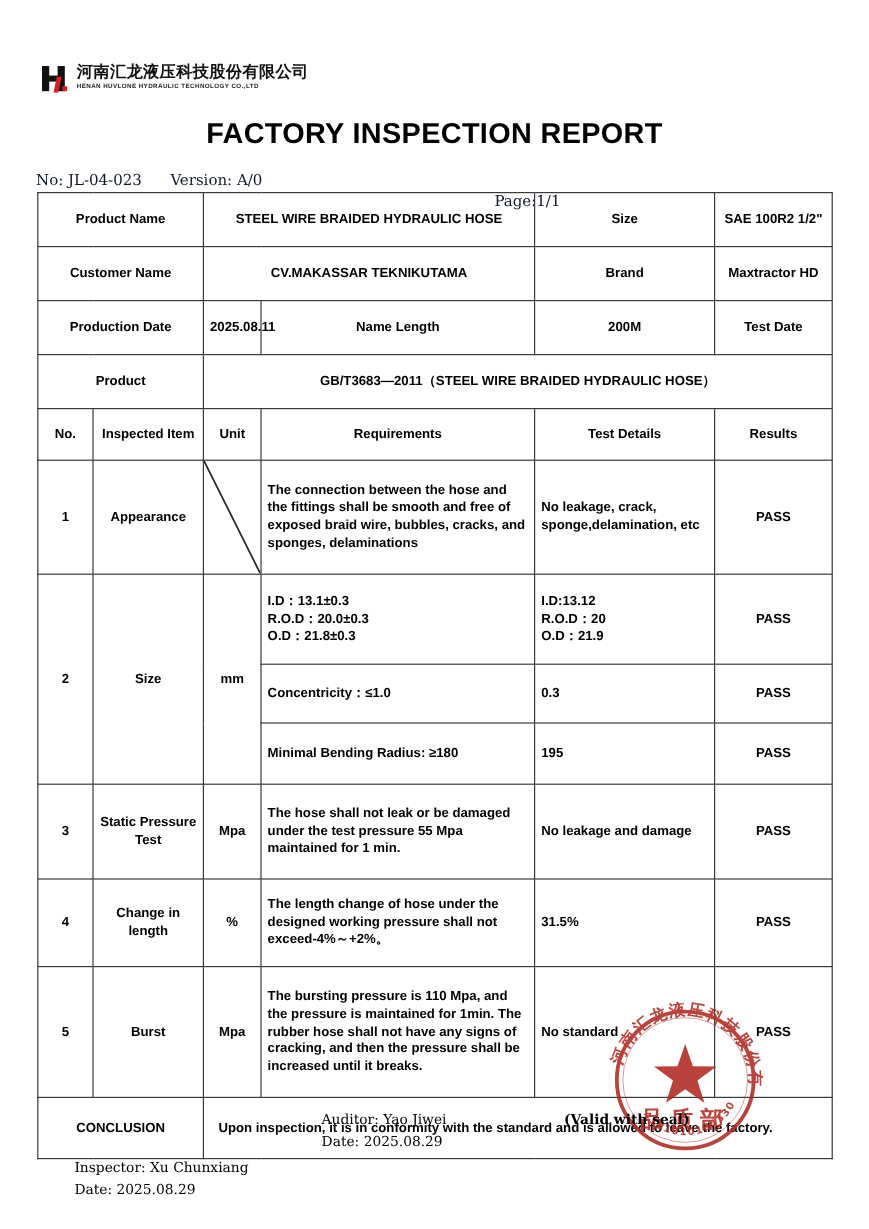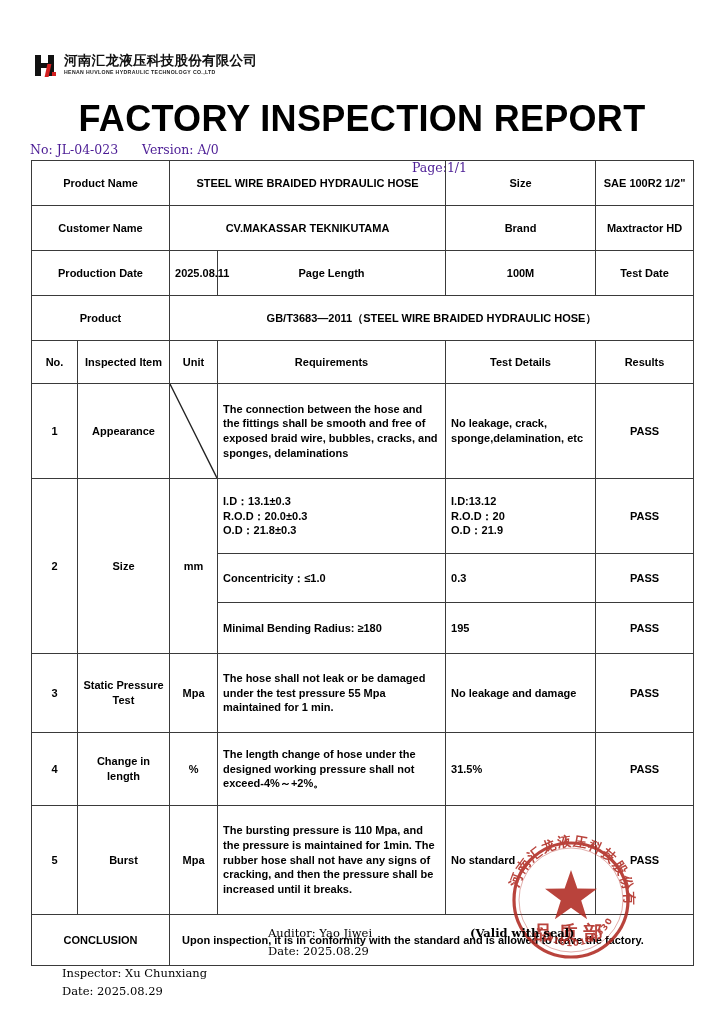--- a/index.html
+++ b/index.html
@@ -91,35 +91,35 @@
     white-space: nowrap;
   }
 
   
   .doc-title {
     position: absolute;
     left: 0;
     top: 98px;
     width: 724px;
     text-align: center;
-    font-size: 36px;
+    font-size: 24px;
     font-weight: bold;
     letter-spacing: 0.3px;
     font-family: "Liberation Sans", sans-serif;
   }
 
   
   .meta-line {
     position: absolute;
     left: 30px;
     top: 142px;
     width: 664px;
     font-family: "DejaVu Serif", serif;
     font-size: 12.5px;
-    color: #4c1d95;
+    color: #0f172a;
     height: 16px;
   }
   .meta-no   { position: absolute; left: 0px;   top: 0; white-space: pre; }
   .meta-ver  { position: absolute; left: 112px; top: 0; white-space: pre; }
   .meta-page { position: absolute; left: 382px; top: 0; white-space: pre; margin-top: 18px; }
 
   
   table.main {
     position: absolute;
     left: 31px;
@@ -225,22 +225,22 @@
       <tr>
         <td class="c-center h-label" colspan="2" style="height:38px">Customer Name</td>
         <td class="c-center" colspan="2">CV.MAKASSAR TEKNIKUTAMA</td>
         <td class="c-center h-label">Brand</td>
         <td class="c-center">Maxtractor HD</td>
       </tr>
 
       <tr>
         <td class="c-center h-label" colspan="2" style="height:38px">Production Date</td>
         <td class="c-center small-date">2025.08.11</td>
-        <td class="c-center h-label">Page Length</td>
-        <td class="c-center h-label">100M</td>
+        <td class="c-center h-label">Name Length</td>
+        <td class="c-center h-label">200M</td>
         <td class="c-center h-label">Test Date</td>
       </tr>
 
       <tr>
         <td class="c-center h-label" colspan="2" style="height:38px">Product</td>
         <td class="c-center" colspan="4">GB/T3683—2011（STEEL WIRE BRAIDED HYDRAULIC HOSE）</td>
       </tr>
 
       <tr>
         <td class="c-center h-label" style="height:36px">No.</td>

